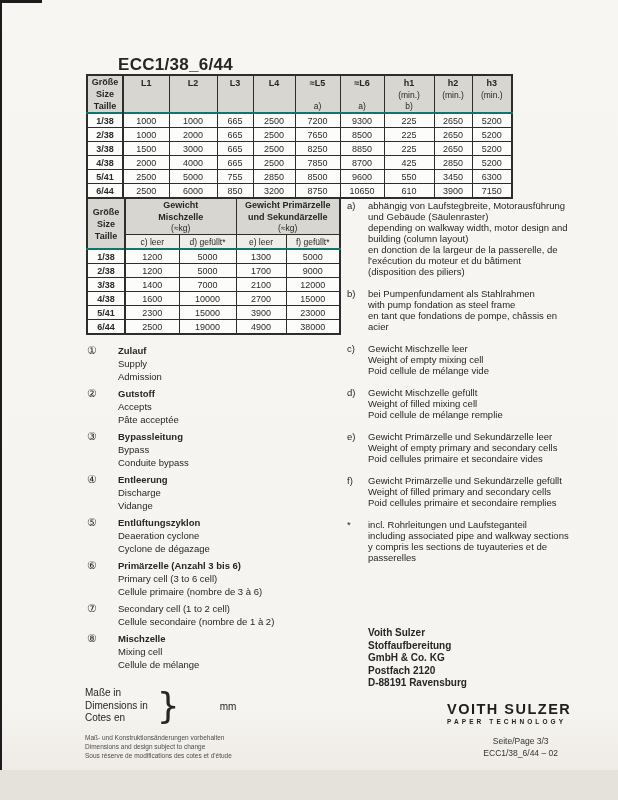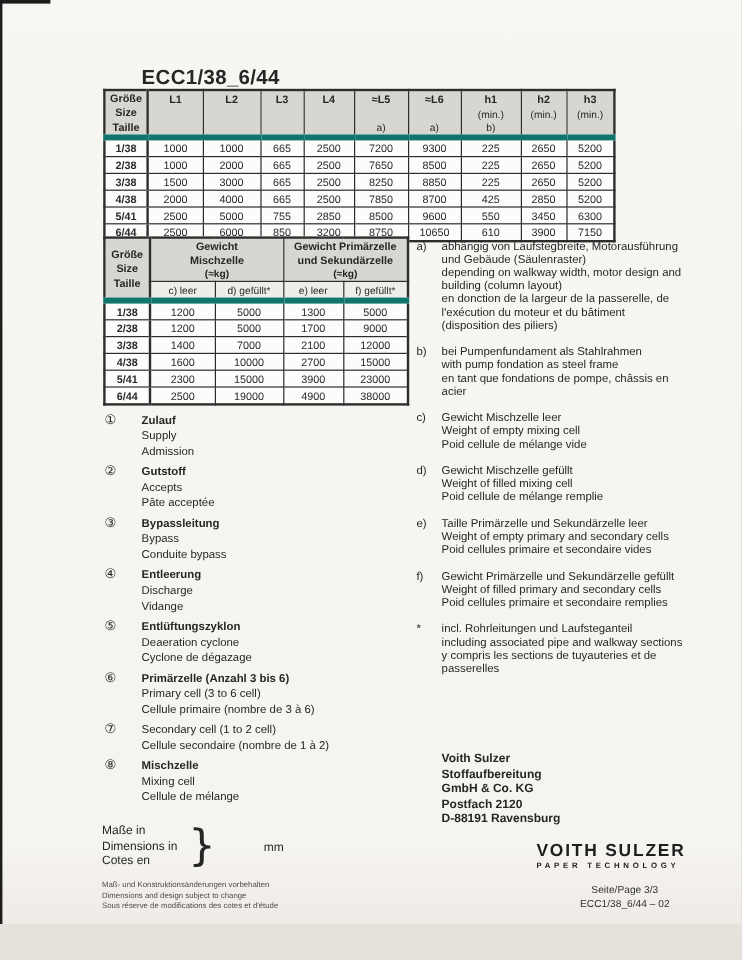--- a/index.html
+++ b/index.html
@@ -21,23 +21,23 @@
   th { background:#d8d6d0; font-weight:bold; }
   td { font-size:9px; height:13px; color:#2b2b2b; }
   td.size-cell { font-weight:bold; border-right:2px solid #2d2d2d; }
 
   #dims-table { left:86px; top:74px; width:425px; }
   #weights-table { left:86px; top:197px; width:253px; }
   .h-label { font-size:9px; line-height:13px; height:13px; font-weight:bold; }
   .h-line  { font-size:9px; line-height:12px; height:12px; font-weight:bold; }
   .h-sub, .h-note { font-size:8.5px; line-height:11px; height:11px; font-weight:normal; }
   th.size-head { border-right:2px solid #2d2d2d; }
-  th.group-head .g-kg { font-size:8.5px; font-weight:bold; line-height:11px; }
+  th.group-head .g-kg { font-size:8.5px; font-weight:normal; line-height:11px; }
   th.sub-head { background:#efede8; font-weight:normal; font-size:8.5px; height:13px; }
-  tbody tr:first-child td { border-top:5px solid #0f766e; }
+  tbody tr:first-child td { border-top:2px solid #0f766e; }
 
   .legend { position:absolute; left:87px; top:344px; width:252px; display:flex; flex-direction:column; gap:4px; }
   .legend-item { display:flex; }
   .legend-num { width:31px; font-size:11px; line-height:13px; flex:none; }
   .legend-title { font-size:9.5px; font-weight:bold; line-height:13px; }
   .legend-lines { font-size:9.5px; line-height:13px; white-space:pre-line; }
 
   .footnotes { position:absolute; left:347px; top:200px; width:248px; display:flex; flex-direction:column; gap:11px; }
   .footnote { display:flex; }
   .fn-marker { width:21px; flex:none; font-size:9.5px; line-height:11px; }
@@ -382,21 +382,21 @@
 Poid cellule de mélange vide</div>
       </div>
       <div class="footnote">
         <span class="fn-marker">d)</span>
         <div class="fn-text">Gewicht Mischzelle gefüllt
 Weight of filled mixing cell
 Poid cellule de mélange remplie</div>
       </div>
       <div class="footnote">
         <span class="fn-marker">e)</span>
-        <div class="fn-text">Taille Primärzelle und Sekundärzelle leer
+        <div class="fn-text">Gewicht Primärzelle und Sekundärzelle leer
 Weight of empty primary and secondary cells
 Poid cellules primaire et secondaire vides</div>
       </div>
       <div class="footnote">
         <span class="fn-marker">f)</span>
         <div class="fn-text">Gewicht Primärzelle und Sekundärzelle gefüllt
 Weight of filled primary and secondary cells
 Poid cellules primaire et secondaire remplies</div>
       </div>
       <div class="footnote">

